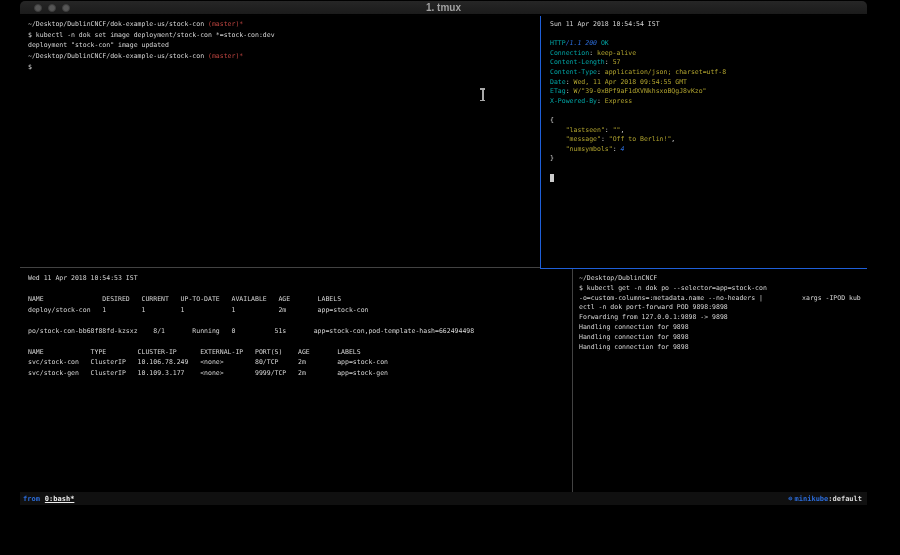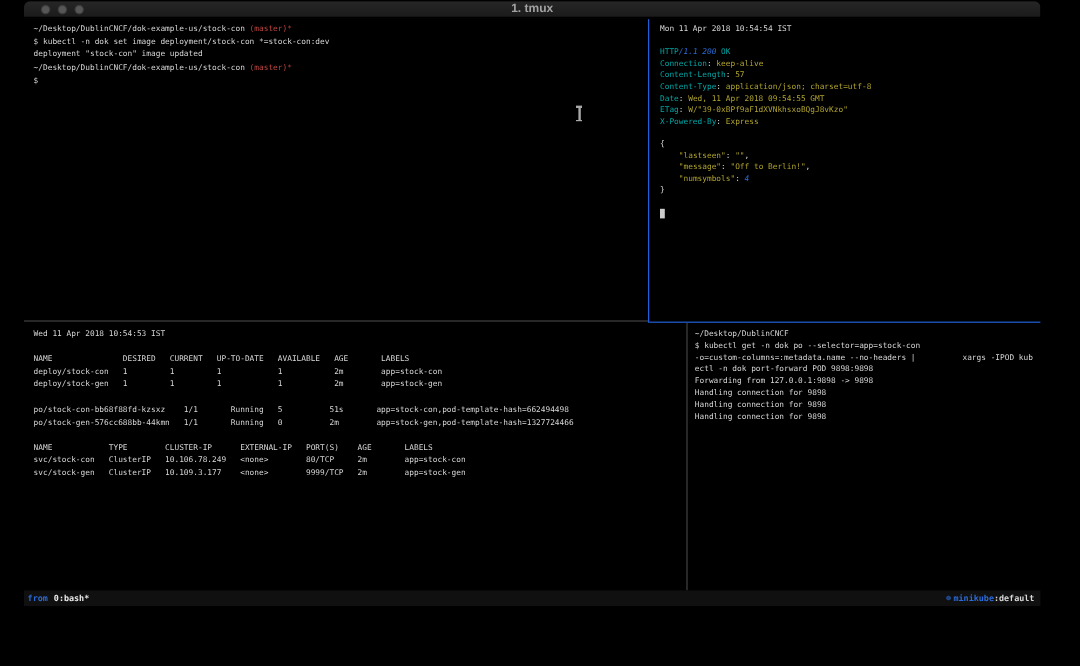--- a/index.html
+++ b/index.html
@@ -44,21 +44,21 @@
   .ibeam { position:absolute; left:459px; top:72px; width:7px; height:13px; }
   .ibeam::before, .ibeam::after { content:""; position:absolute; left:1px; width:5px; height:1.5px; background:#a9a9a9; }
   .ibeam::before { top:0; } .ibeam::after { bottom:0; }
   .ibeam .stem { position:absolute; left:3px; top:1px; width:1.5px; height:11px; background:#a9a9a9; }
 
   
   .statusbar { position:absolute; left:0; top:491px; width:847px; height:13px; background:#101010;
                display:flex; justify-content:space-between; align-items:center;
                padding:0 5px 0 3px; font-size:7px; font-weight:bold; }
   .sb-session { color:#2b6bd8; }
-  .sb-window  { color:#ededed; margin-left:5px; }
+  .sb-window  { color:#ededed; margin-left:5px;text-decoration:underline; }
   .sb-kube-icon { color:#2b6bd8; margin-right:2px; }
   .sb-context { color:#2b6bd8;text-align:center; }
   .sb-namespace { color:#d8d8d8; }
 </style>
 </head>
 <body>
 
 <div class="window">
 
   <div class="titlebar">
@@ -72,21 +72,21 @@
 
   <div class="term">
     <div class="pane pane-tl">
         <div class="tline"><span class="c-w">~/Desktop/DublinCNCF/dok-example-us/stock-con </span><span class="c-r">(master)*</span></div>
         <div class="tline"><span class="c-w">$ kubectl -n dok set image deployment/stock-con *=stock-con:dev</span></div>
         <div class="tline"><span class="c-w">deployment "stock-con" image updated</span></div>
         <div class="tline"><span class="c-w">~/Desktop/DublinCNCF/dok-example-us/stock-con </span><span class="c-r">(master)*</span></div>
         <div class="tline"><span class="c-w">$</span></div>
       </div>
     <div class="pane pane-tr">
-        <div class="tline"><span class="c-w">Mon 11 Apr 2018 10:54:54 IST</span></div>
+        <div class="tline"><span class="c-w">Sun 11 Apr 2018 10:54:54 IST</span></div>
         <div class="tline">&nbsp;</div>
         <div class="tline"><span class="c-c">HTTP</span><span class="c-b">/1.1 200</span><span class="c-c"> OK</span></div>
         <div class="tline"><span class="c-c">Connection</span><span class="c-w">: </span><span class="c-y">keep-alive</span></div>
         <div class="tline"><span class="c-c">Content-Length</span><span class="c-w">: </span><span class="c-y">57</span></div>
         <div class="tline"><span class="c-c">Content-Type</span><span class="c-w">: </span><span class="c-y">application/json; charset=utf-8</span></div>
         <div class="tline"><span class="c-c">Date</span><span class="c-w">: </span><span class="c-y">Wed, 11 Apr 2018 09:54:55 GMT</span></div>
         <div class="tline"><span class="c-c">ETag</span><span class="c-w">: </span><span class="c-y">W/"39-0xBPf9aF1dXVNkhsxoBQgJ8vKzo"</span></div>
         <div class="tline"><span class="c-c">X-Powered-By</span><span class="c-w">: </span><span class="c-y">Express</span></div>
         <div class="tline">&nbsp;</div>
         <div class="tline"><span class="c-w">{</span></div>
@@ -95,24 +95,22 @@
         <div class="tline"><span class="c-w">    </span><span class="c-y">"numsymbols"</span><span class="c-w">: </span><span class="c-b">4</span></div>
         <div class="tline"><span class="c-w">}</span></div>
         <div class="tline">&nbsp;</div>
         <div class="tline"><span class="c-cur"></span></div>
       </div>
     <div class="pane pane-bl">
         <div class="tline"><span class="c-w">Wed 11 Apr 2018 10:54:53 IST</span></div>
         <div class="tline">&nbsp;</div>
         <div class="tline"><span class="c-w">NAME               DESIRED   CURRENT   UP-TO-DATE   AVAILABLE   AGE       LABELS</span></div>
         <div class="tline"><span class="c-w">deploy/stock-con   1         1         1            1           2m        app=stock-con</span></div>
-        <div class="tline"><span class="c-w">deploy/stock-gen   1         1         1            1           2m        app=stock-gen</span></div>
         <div class="tline">&nbsp;</div>
-        <div class="tline"><span class="c-w">po/stock-con-bb68f88fd-kzsxz    1/1       Running   5          51s       app=stock-con,pod-template-hash=662494498</span></div>
-        <div class="tline"><span class="c-w">po/stock-gen-576cc688bb-44kmn   1/1       Running   0          2m        app=stock-gen,pod-template-hash=1327724466</span></div>
+        <div class="tline"><span class="c-w">po/stock-con-bb68f88fd-kzsxz    8/1       Running   0          51s       app=stock-con,pod-template-hash=662494498</span></div>
         <div class="tline">&nbsp;</div>
         <div class="tline"><span class="c-w">NAME            TYPE        CLUSTER-IP      EXTERNAL-IP   PORT(S)    AGE       LABELS</span></div>
         <div class="tline"><span class="c-w">svc/stock-con   ClusterIP   10.106.78.249   &lt;none&gt;        80/TCP     2m        app=stock-con</span></div>
         <div class="tline"><span class="c-w">svc/stock-gen   ClusterIP   10.109.3.177    &lt;none&gt;        9999/TCP   2m        app=stock-gen</span></div>
       </div>
     <div class="pane pane-br">
         <div class="tline"><span class="c-w">~/Desktop/DublinCNCF</span></div>
         <div class="tline"><span class="c-w">$ kubectl get -n dok po --selector=app=stock-con</span></div>
         <div class="tline"><span class="c-w">-o=custom-columns=:metadata.name --no-headers |          xargs -IPOD kub</span></div>
         <div class="tline"><span class="c-w">ectl -n dok port-forward POD 9898:9898</span></div>

